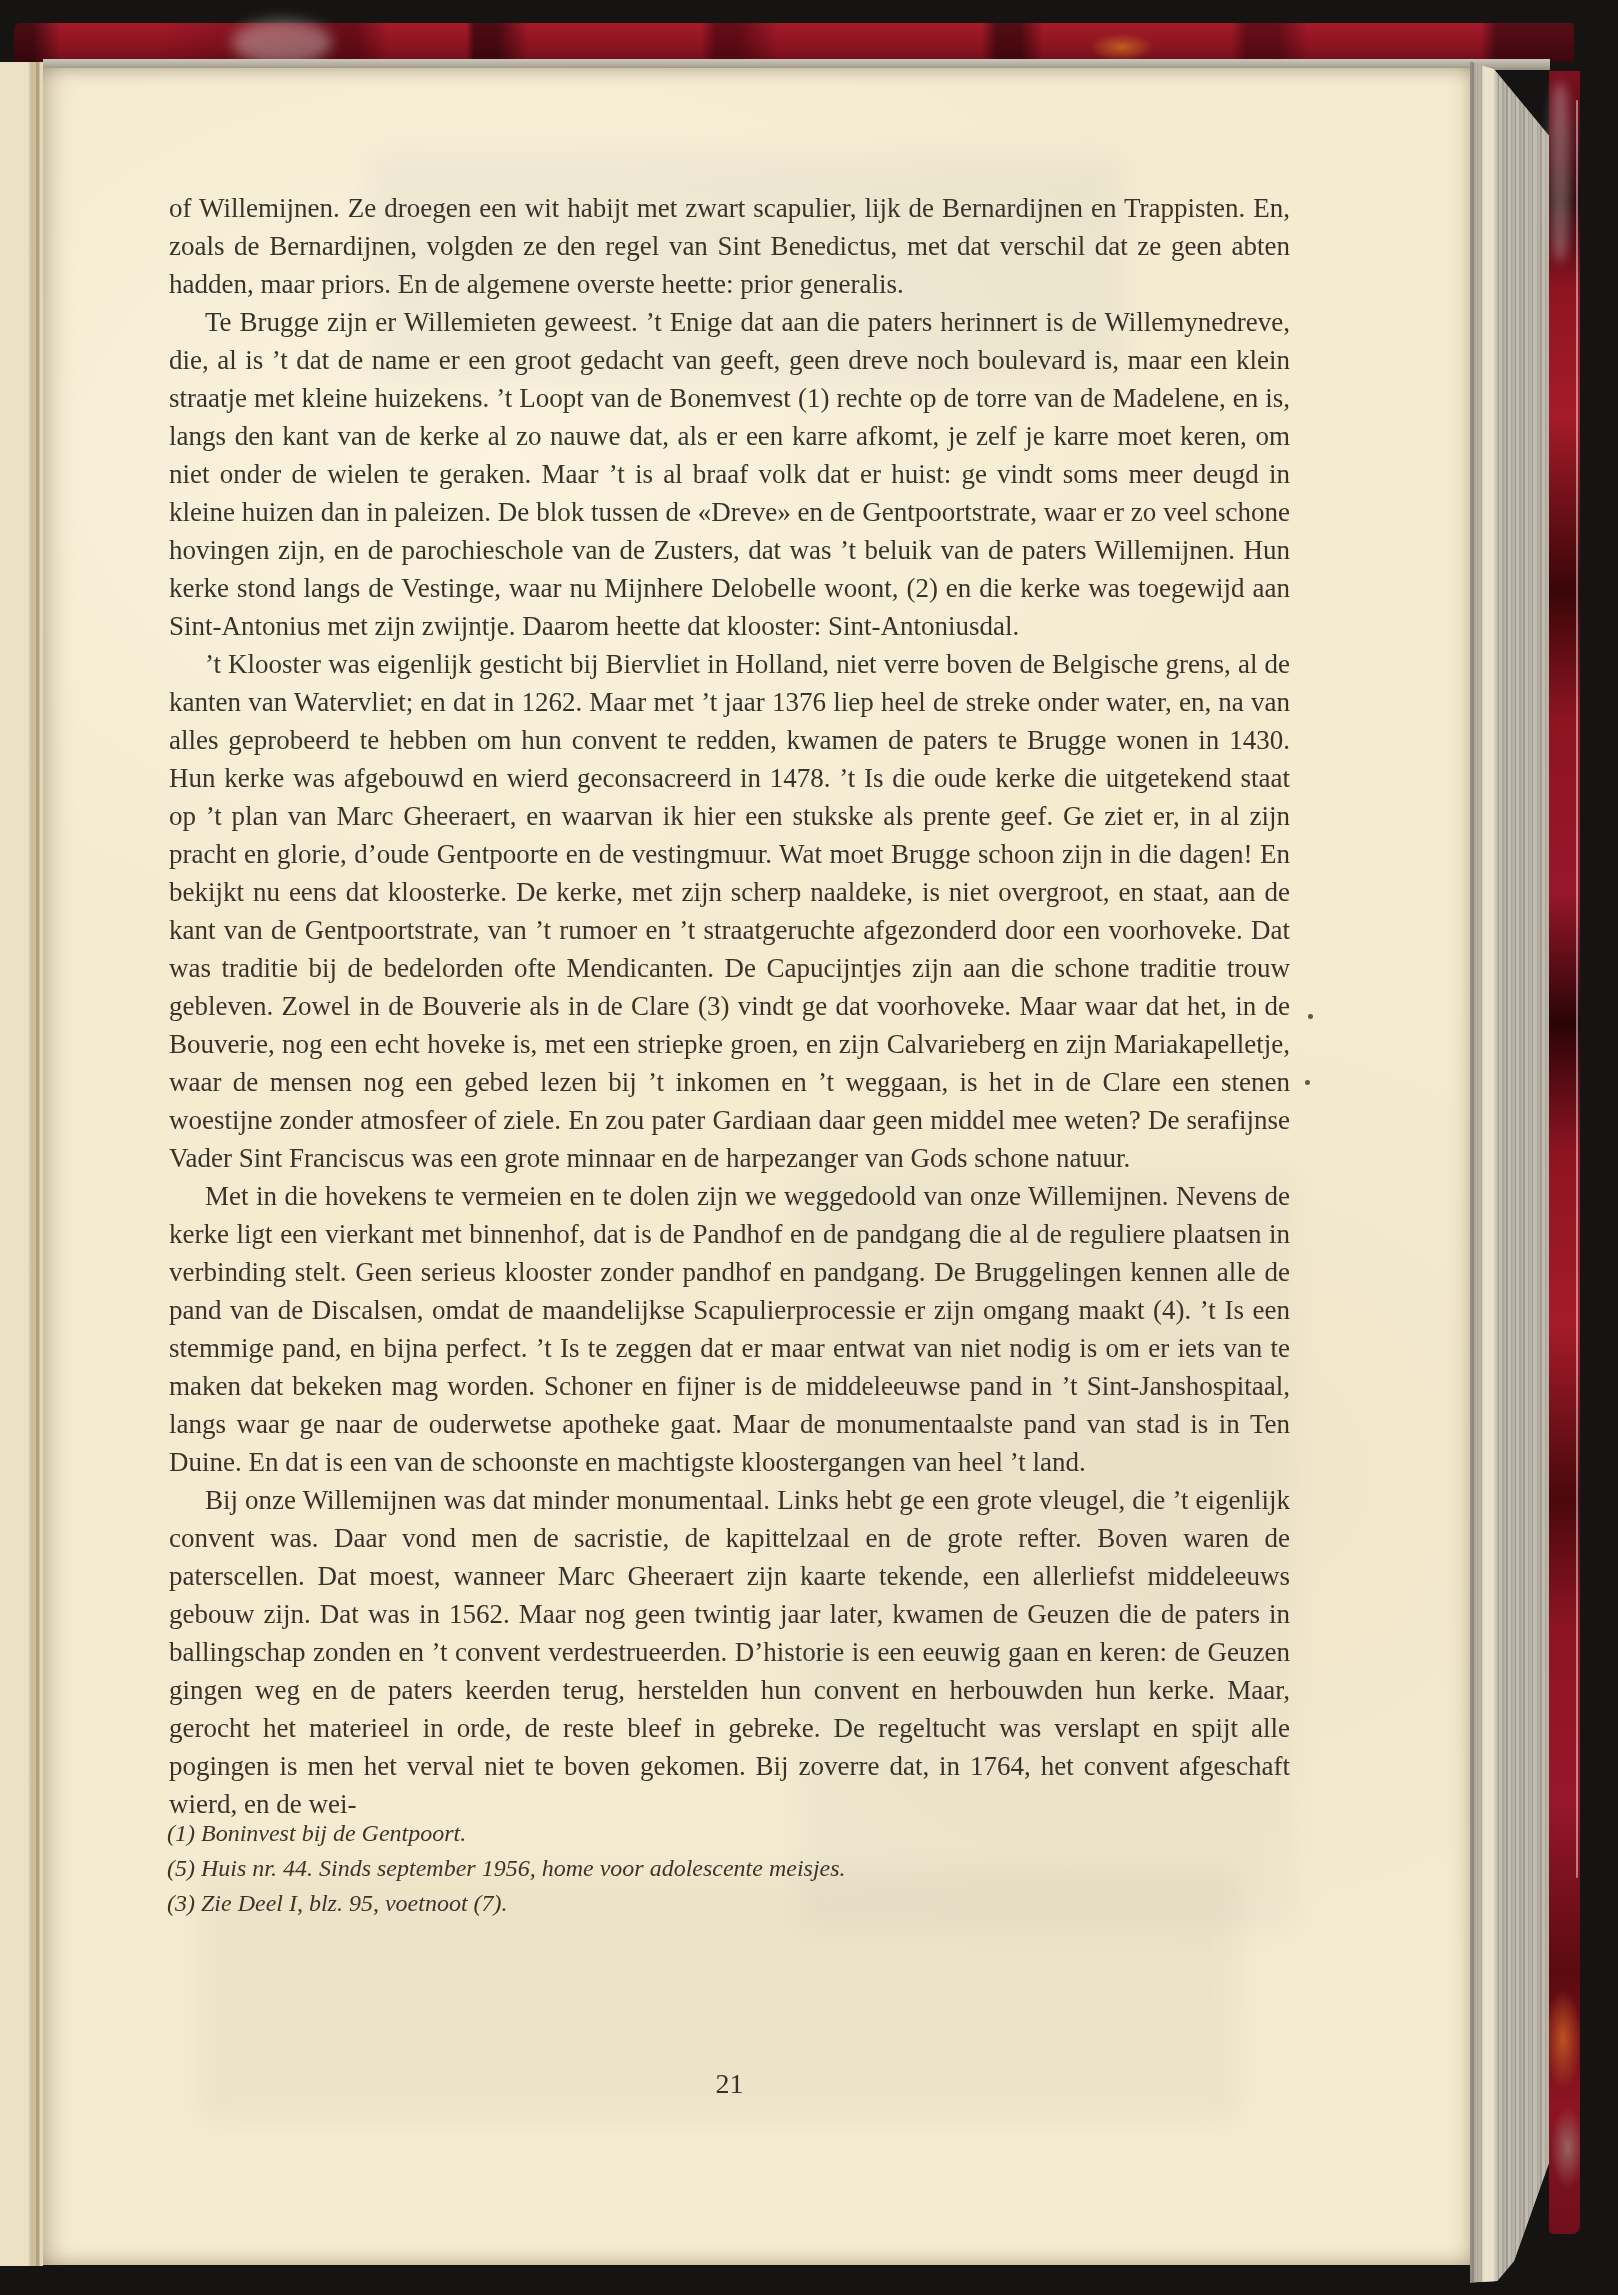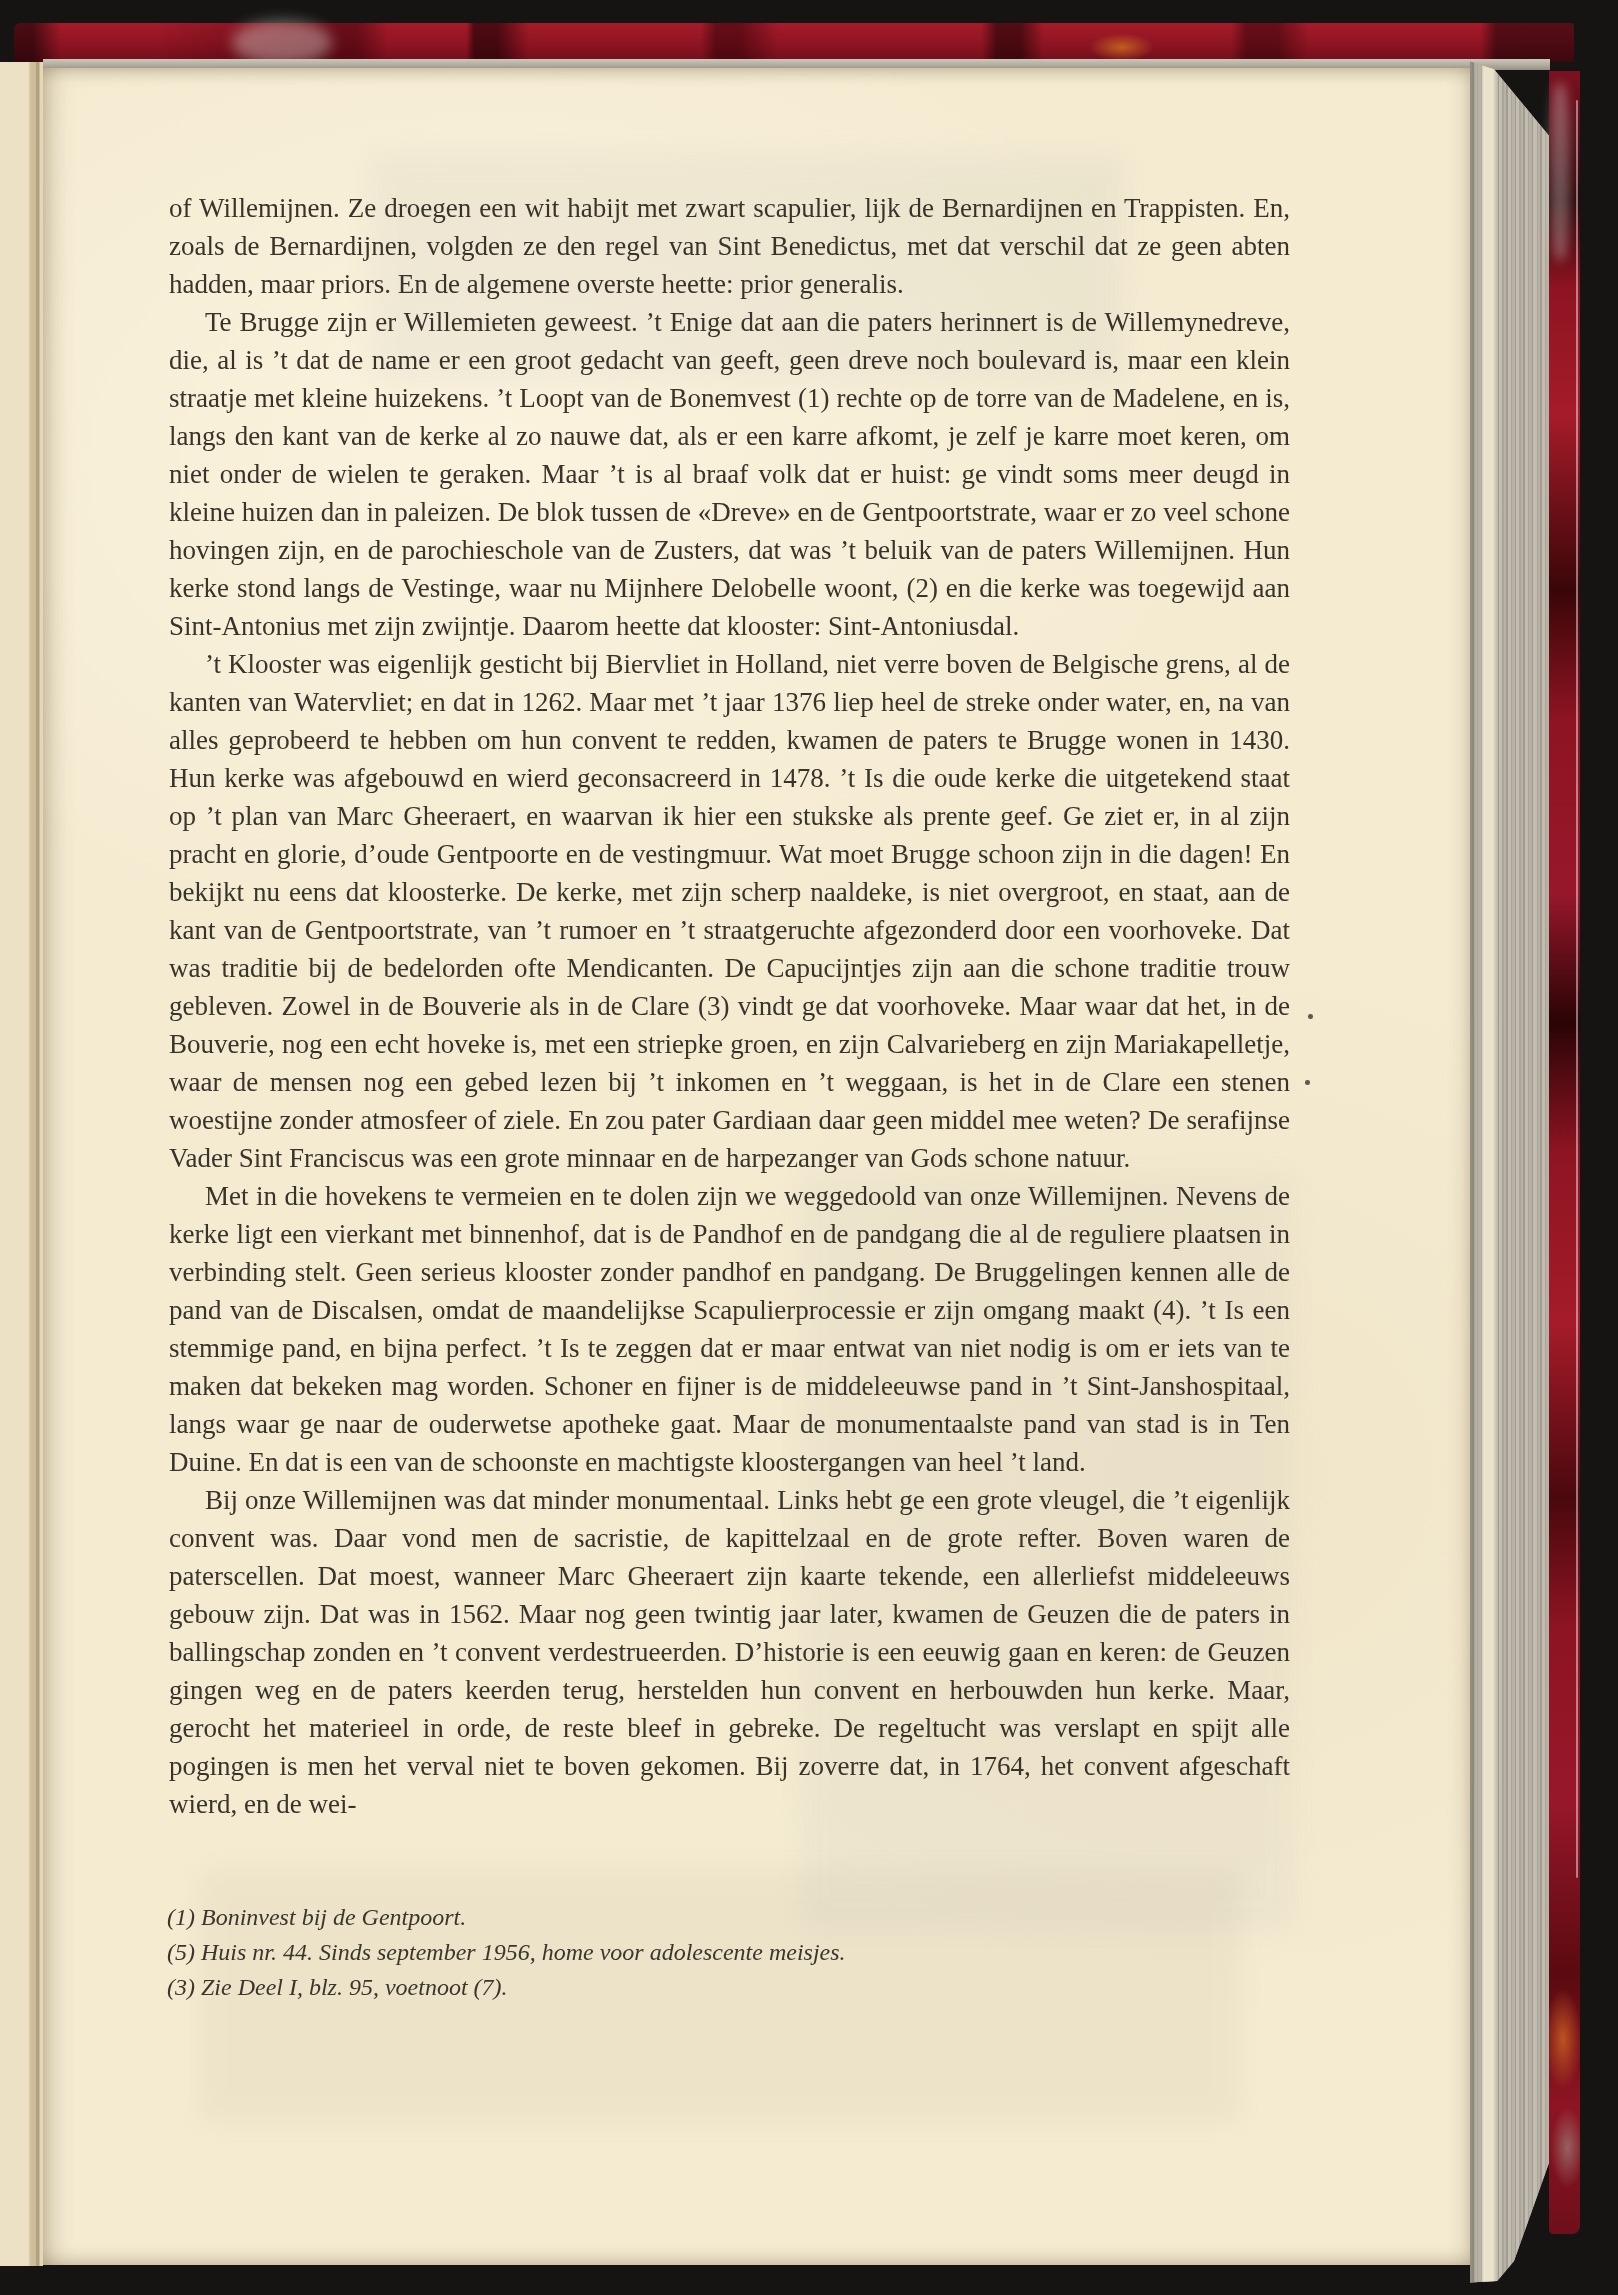--- a/index.html
+++ b/index.html
@@ -83,21 +83,21 @@
   .text-block{
     position:absolute;left:126px;top:121px;width:1121px;
     font-size:27px;line-height:38px;color:#39342b;text-align:justify;
   }
   .text-block p{margin:0;}
   .text-block p.indent{text-indent:36px;}
   .margin-dot{position:absolute;width:4.6px;height:4.6px;border-radius:50%;background:rgba(70,64,52,.85);}
   .dot1{left:1265px;top:946px;}
   .dot2{left:1262px;top:1012px;}
   .footnotes{
-    position:absolute;left:124px;top:1832px;width:1005px;
+    position:absolute;left:124px;top:1748px;width:1005px;
     font-style:italic;font-size:24px;line-height:35px;color:#3b362c;
   }
   .footnotes p{margin:0;}
   .page-number{
     position:absolute;left:126px;top:2000px;width:1121px;
     text-align:center;font-size:28px;color:#39342b;
   }
 </style>
 </head>
 <body>
@@ -125,20 +125,21 @@
 
     <div class="margin-dot dot1"></div>
     <div class="margin-dot dot2"></div>
 
     <div class="footnotes">
       <p>(1) Boninvest bij de Gentpoort.</p>
       <p>(5) Huis nr. 44. Sinds september 1956, home voor adolescente meisjes.</p>
       <p>(3) Zie Deel I, blz. 95, voetnoot (7).</p>
     </div>
 
+    <div class="page-number">21</div>
   </div>
 
   <div class="fore-edge"></div>
   <div class="cover-right"></div>
   <div class="cover-right-glare"></div>
   <div class="cover-right-hairline"></div>
 
 </div>
 
 

